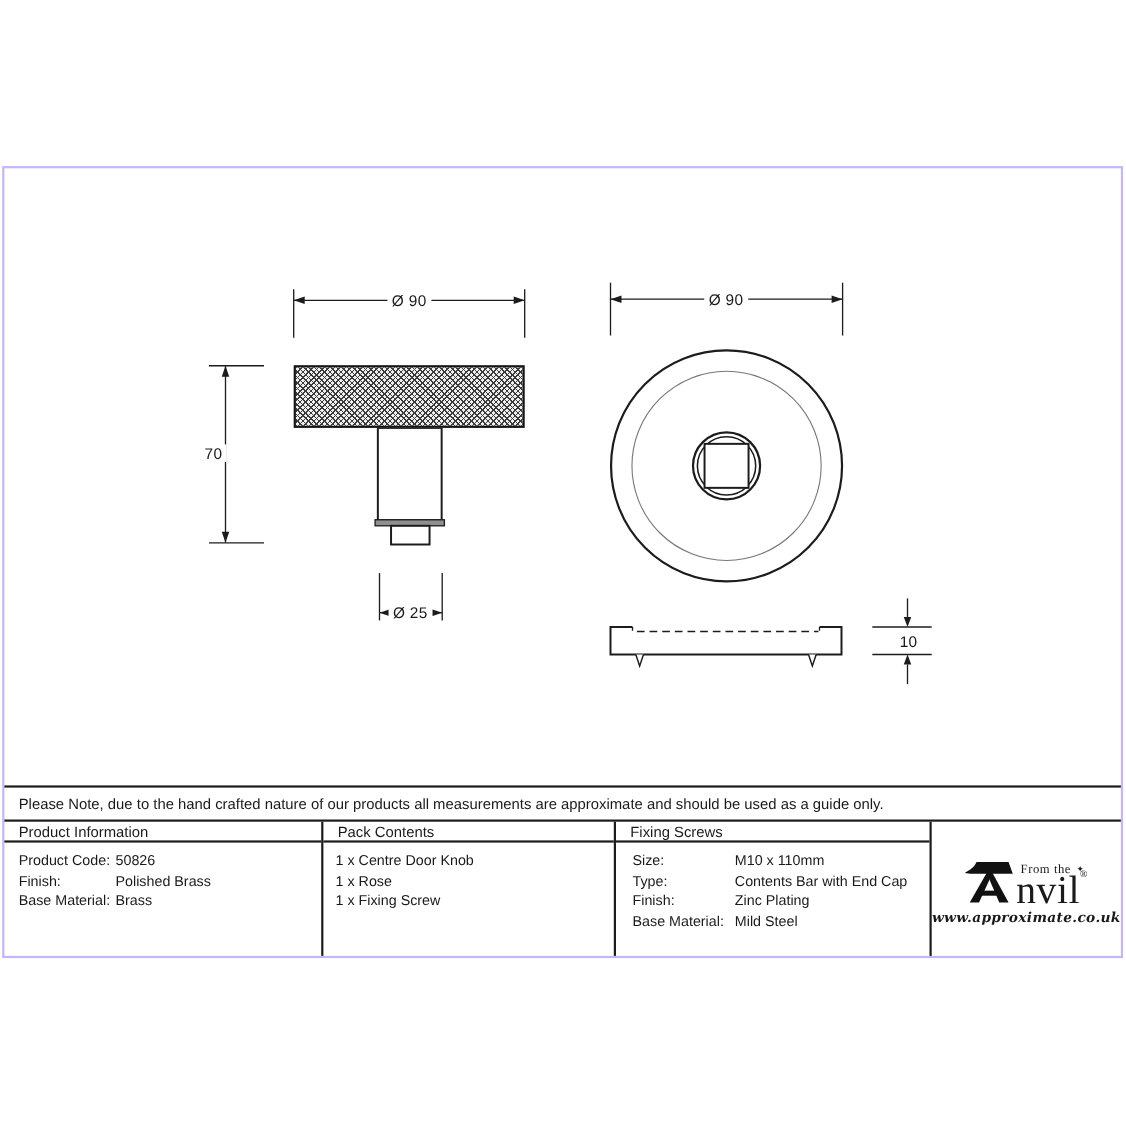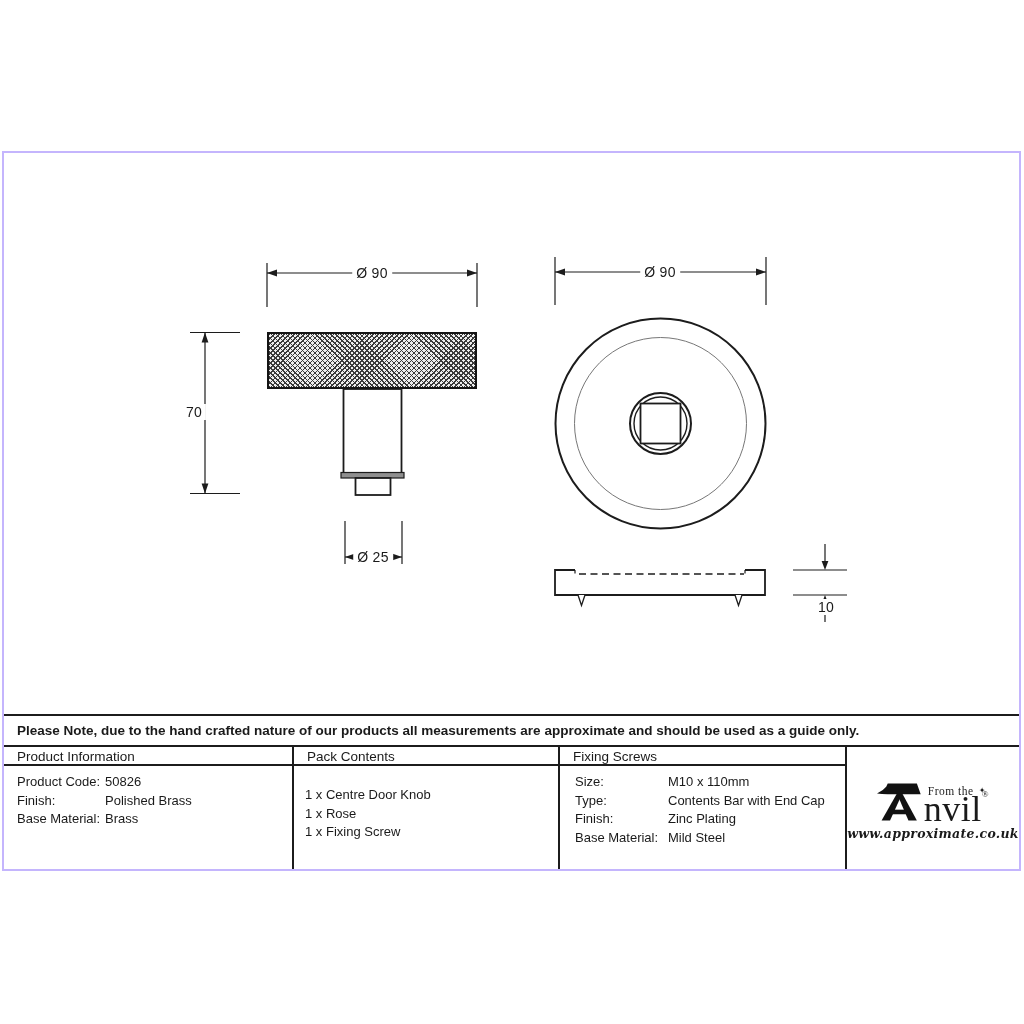--- a/index.html
+++ b/index.html
@@ -10,35 +10,35 @@
   .drawing-area{position:relative;flex:1;}
   .drawing-area svg{position:absolute;left:0;top:0;}
   .knurl{position:absolute;left:263px;top:179px;width:210px;height:57px;box-sizing:border-box;
          border:2px solid #141414;background-color:#efefef;
          background-image:repeating-linear-gradient(45deg,#3a3a3a 0 1px,transparent 1px 3.5px),
                           repeating-linear-gradient(135deg,#3a3a3a 0 1px,transparent 1px 3.5px);}
   .dim-label{position:absolute;transform:translate(-50%,-50%);background:#fff;padding:0 4px;
              font-size:14px;white-space:nowrap;letter-spacing:0.3px;}
   
   .note-bar{height:33px;border-top:2px solid #1c1c1c;border-bottom:2px solid #1c1c1c;
-            box-sizing:border-box;display:flex;align-items:center;padding-left:13px;font-size:13.5px;font-weight:bold;}
+            box-sizing:border-box;display:flex;align-items:center;padding-left:13px;font-size:13.5px;}
   
   .info-table{height:122px;display:flex;box-sizing:border-box;}
   .col{box-sizing:border-box;}
   .col-product{width:290px;border-right:2px solid #1c1c1c;}
   .col-pack{width:266px;border-right:2px solid #1c1c1c;}
   .col-fixing{width:287px;border-right:2px solid #1c1c1c;}
   .col-logo{flex:1;display:flex;align-items:center;justify-content:center;}
   .col-header{height:19px;border-bottom:2px solid #1c1c1c;box-sizing:border-box;
               padding:2px 0 0 13px;font-size:13.5px;}
   .spec-rows{padding:7px 0 0 13px;font-size:13px;}
   .spec-row{display:flex;line-height:18.5px;}
   .lbl-w1{width:88px;flex:none;}
   .lbl-w3{width:93px;flex:none;}
-  .pack-list{padding:20px 0 0 11px;font-size:13px;line-height:18.5px;}
+  .pack-list{padding:7px 0 0 11px;font-size:13px;line-height:18.5px;}
   
   .logo{display:flex;flex-direction:column;align-items:center;margin-top:6px;}
   .logo-top{display:flex;align-items:flex-end;}
   .logo-right{display:flex;flex-direction:column;align-items:flex-start;margin-left:1px;}
   .fromthe{font-family:"Liberation Serif",serif;font-size:11.5px;letter-spacing:0.5px;
            display:flex;align-items:center;gap:5px;margin-bottom:-2px;padding-left:4px;}
   .diamond{font-size:8px;}
   .nvil{font-family:"Liberation Serif",serif;font-size:36px;line-height:0.78;letter-spacing:0.5px;
         display:flex;align-items:flex-start;}
   .reg{font-size:9px;margin-top:-4px;}
@@ -108,21 +108,21 @@
         <line x1="821" y1="451" x2="821" y2="469" stroke-width="1.2"></line>
       </g>
     </svg>
 
     <div class="knurl"></div>
 
     <span class="dim-label" style="left:368px;top:120px;">Ø 90</span>
     <span class="dim-label" style="left:190px;top:259px;">70</span>
     <span class="dim-label" style="left:369px;top:404px;">Ø 25</span>
     <span class="dim-label" style="left:656px;top:119px;">Ø 90</span>
-    <span class="dim-label" style="left:822px;top:430px;margin-top:24px;">10</span>
+    <span class="dim-label" style="left:822px;top:430px;">10</span>
   </div>
 
   <div class="note-bar">
     <span>Please Note, due to the hand crafted nature of our products all measurements are approximate and should be used as a guide only.</span>
   </div>
 
   <div class="info-table">
 
     <div class="col col-product">
       <div class="col-header">Product Information</div>

